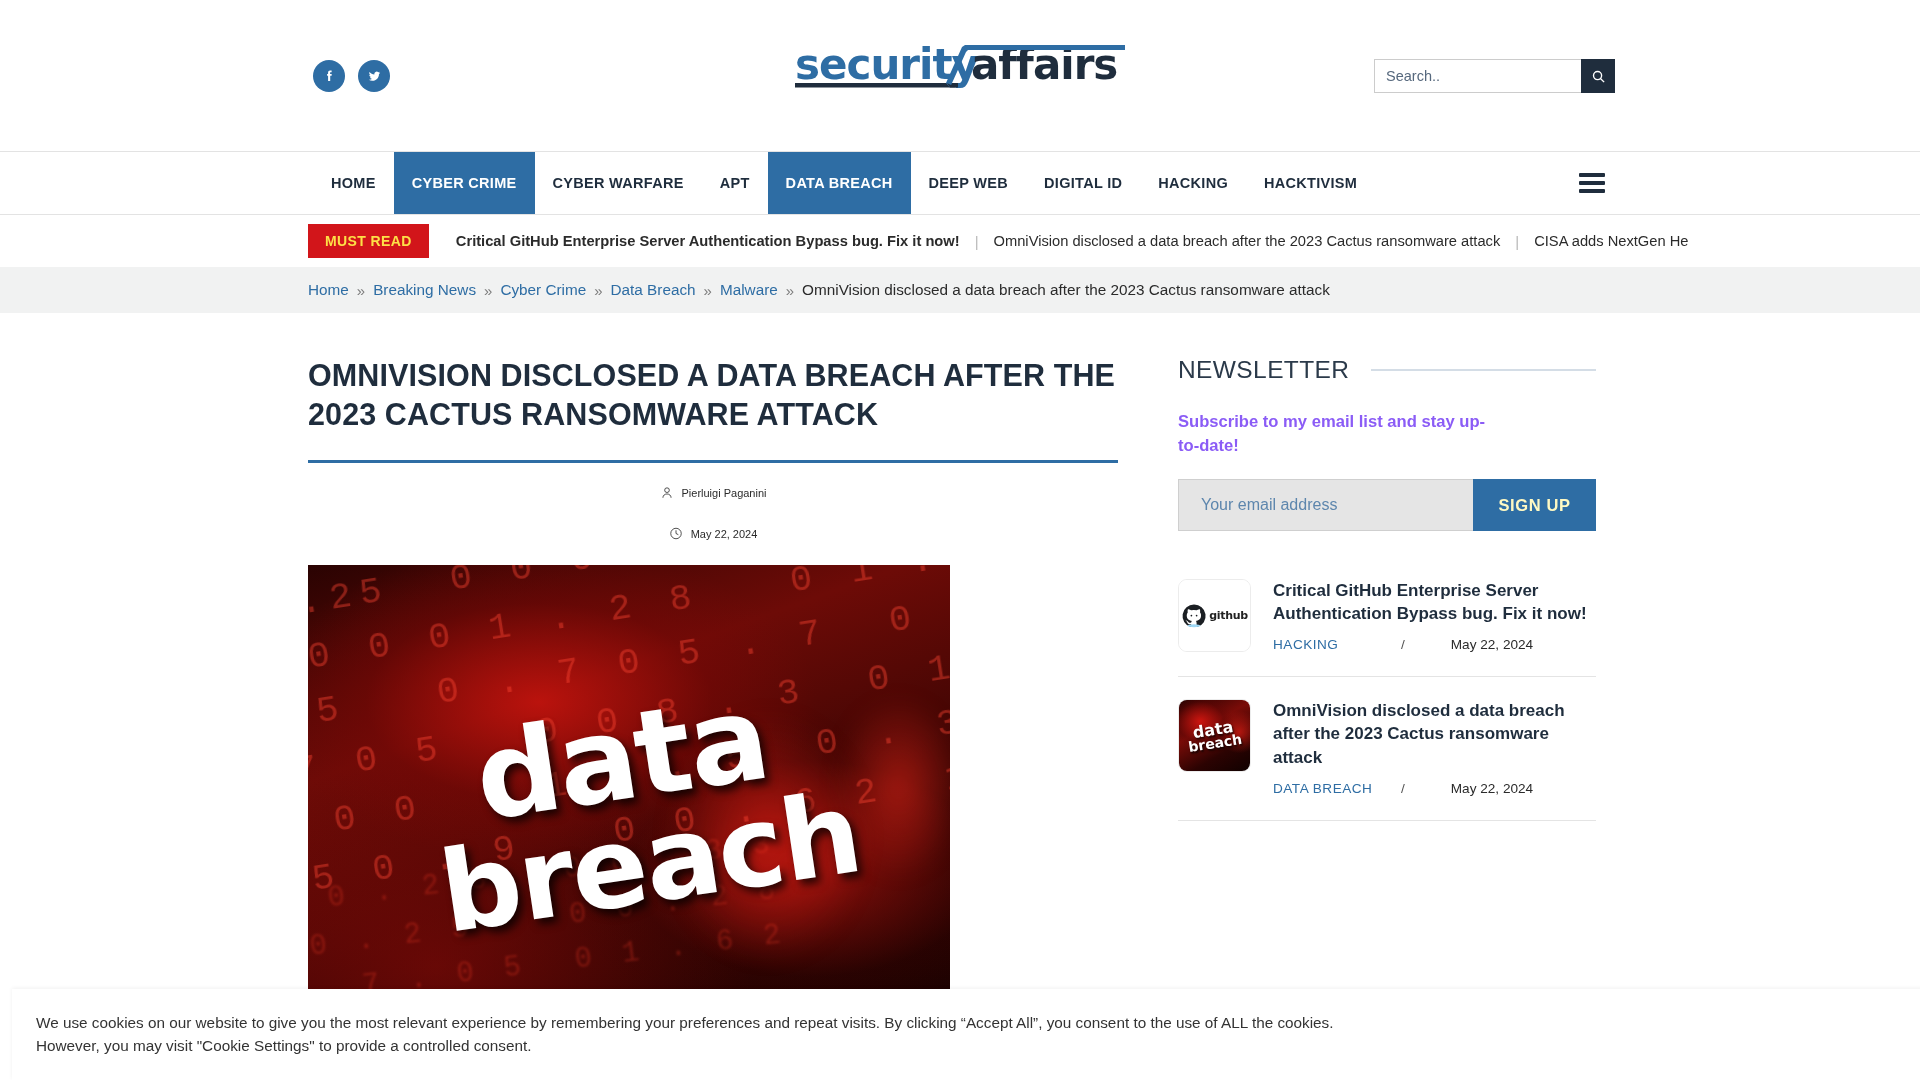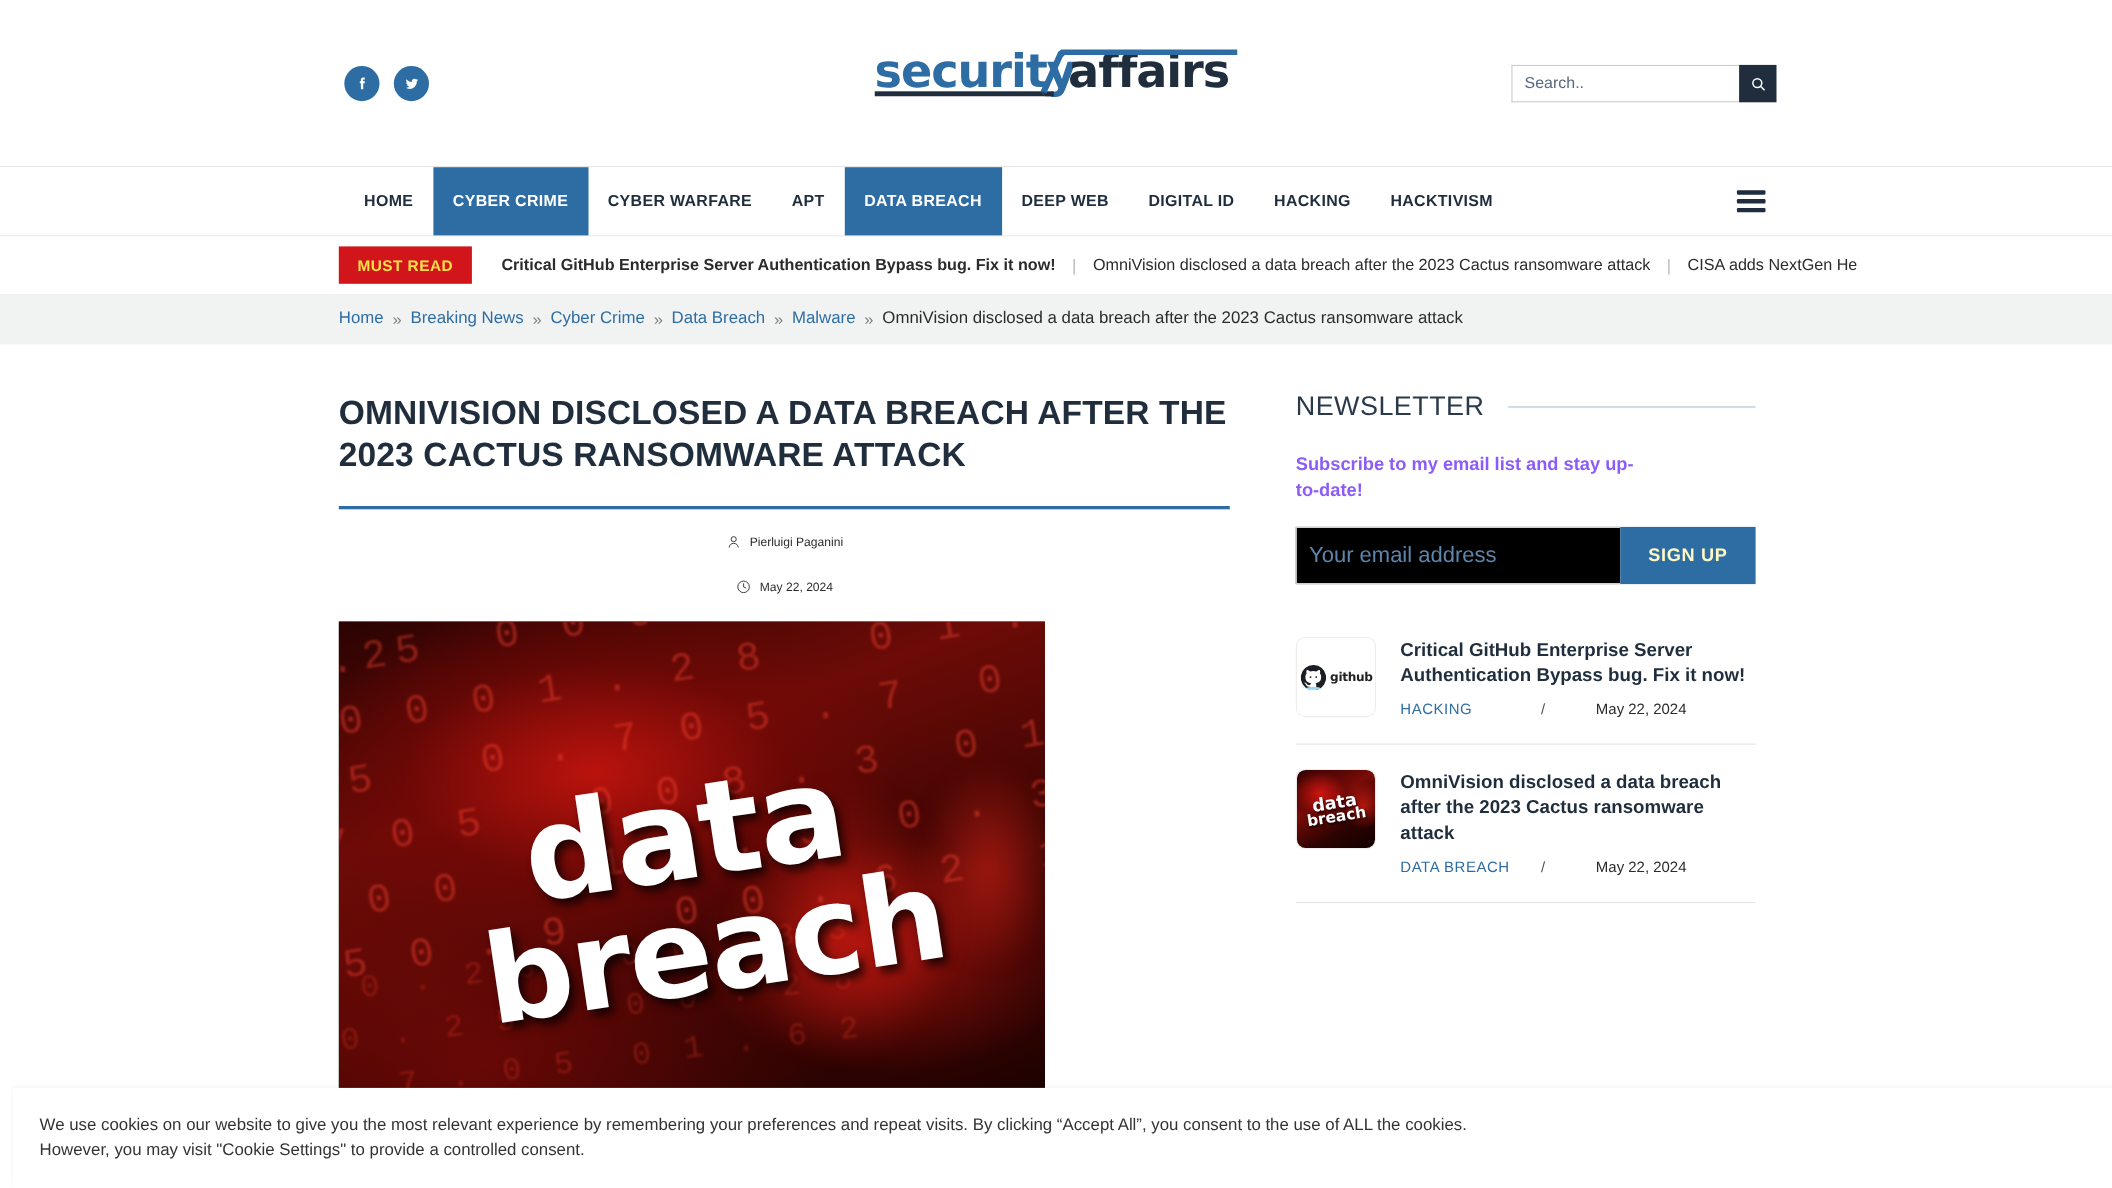--- a/index.html
+++ b/index.html
@@ -305,26 +305,26 @@
     color: #8b5cf6;
     line-height: 1.42;
     margin-bottom: 22px;
     max-width: 318px;
   }
   .signup-row { display: flex; height: 52px; margin-bottom: 44px; }
   .email-input {
     flex: 1;
     border: 1px solid #cfcfcf;
     border-right: none;
-    padding: 0 11px;
-    font-size: 20px;
+    padding: 0 22px;
+    font-size: 16px;
     color: #2e6da4;
     font-family: "Liberation Sans", sans-serif;
     outline: none;
-    background: #000000;
+    background: #e5e5e5;
   }
   .email-input::placeholder { color: #5d86ad; }
   .signup-btn {
     width: 123px;
     background: #2e6da4;
     color: #fef9c3;
     border: none;
     font-size: 16.5px;
     font-weight: bold;
     letter-spacing: 0.6px;

